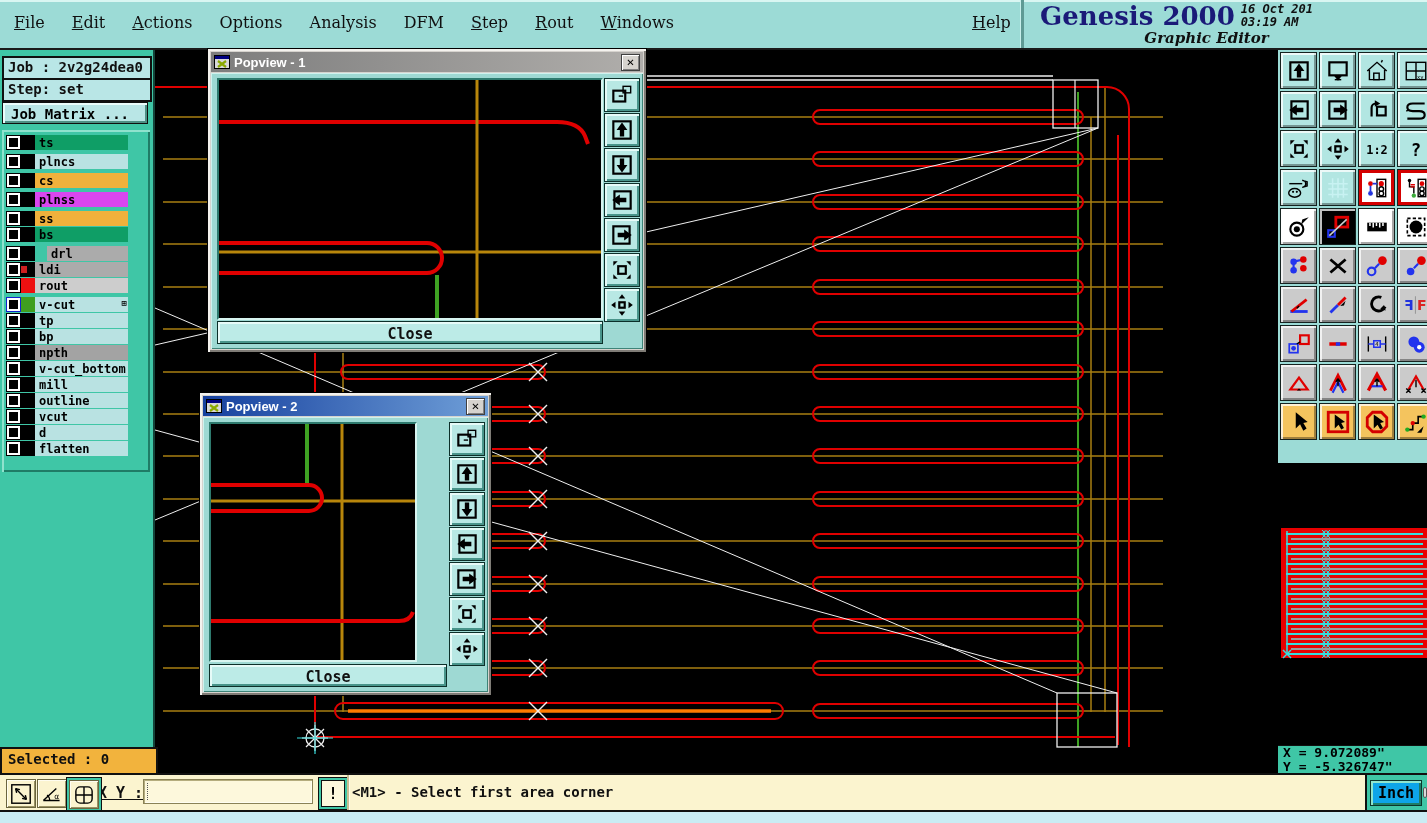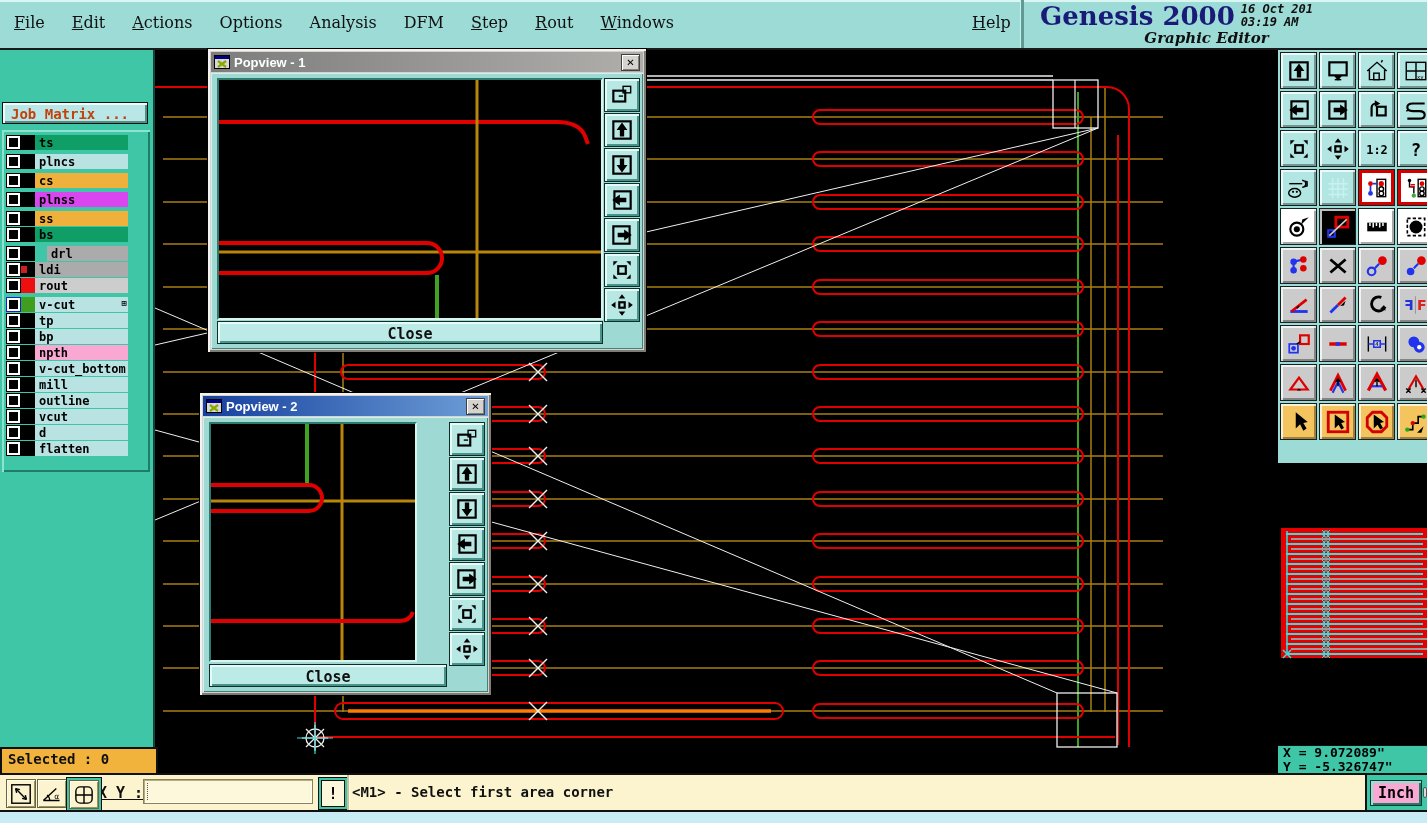--- a/index.html
+++ b/index.html
@@ -28,21 +28,21 @@
   #product-name{font-family:"DejaVu Serif",serif;font-weight:bold;font-size:26px;color:#1a1a78;line-height:26px;}
   #datetime{margin-left:6px;display:flex;flex-direction:column;font-size:12px;font-style:italic;font-weight:bold;color:#101010;line-height:13px;}
   #edition{font-family:"DejaVu Serif",serif;font-style:italic;font-weight:bold;font-size:15px;color:#101010;align-self:center;margin-left:60px;}
   
   #sidebar{left:0;top:50px;width:155px;height:723px;background:#3fc6a6;border-right:2px solid #14443a;box-sizing:border-box;}
   #job-box{position:absolute;left:2px;top:6px;width:146px;border:2px solid #101010;background:#b9e6e6;}
   .job-row{height:19px;font-weight:bold;font-size:14px;color:#101010;padding:1px 0 0 4px;}
   #job-row-1{border-bottom:2px solid #101010;}
   #job-matrix{position:absolute;left:2px;top:52px;width:146px;height:22px;background:#b9e6e6;
       border:1px solid #101010;box-shadow:inset 2px 2px 0 #eafdfb,inset -2px -2px 0 #4e8f85;
-      font-weight:bold;font-size:14px;color:#c2410c;text-align:left;padding:3px 0 0 8px;box-sizing:border-box;}
+      font-weight:bold;font-size:14px;color:#000000;text-align:left;padding:3px 0 0 8px;box-sizing:border-box;}
   #layer-panel{position:absolute;left:2px;top:80px;width:148px;height:342px;
       box-shadow:inset 2px 2px 0 #8fe2cd,inset -2px -2px 0 #1f7c66;padding:5px 0 0 4px;box-sizing:border-box;}
   .layer-row{display:flex;height:15px;margin-bottom:1px;width:122px;}
   .layer-row.gap{margin-top:4px;}
   .cb{width:15px;height:15px;background:#000;display:flex;align-items:center;justify-content:center;flex:none;}
   .cb.active{background:#1122cc;}
   .cb .cbi{width:9px;height:9px;border:2px solid #fff;background:#000;}
   .chip{width:14px;height:15px;background:#000;flex:none;position:relative;}
   .chip .chip-small{position:absolute;left:0;top:4px;width:6px;height:7px;}
   .lname{flex:1;font-weight:bold;font-size:12px;color:#000;padding:1px 0 0 4px;white-space:nowrap;overflow:hidden;display:flex;}
@@ -109,21 +109,21 @@
       border:1px solid #8a8256;box-shadow:inset 1px 1px 0 #b5ad7e,inset -1px -1px 0 #fffef2;
       display:flex;align-items:center;padding-left:3px;box-sizing:border-box;font-size:13px;}
   .caret{width:1px;height:17px;border-left:1px dotted #555;}
   #alert-wrap{left:318px;top:2px;}
   #alert-btn{width:22px;height:25px;background:#fdf8dc;border:1px solid #101010;
       font-weight:bold;font-size:15px;display:flex;align-items:center;justify-content:center;}
   #status-msg{position:absolute;left:352px;top:9px;font-weight:bold;font-size:14px;color:#101010;white-space:nowrap;}
   #status-divider{position:absolute;left:347px;top:0;width:2px;height:35px;background:#c9c093;border-right:1px solid #fffdf0;}
   #inch-zone{position:absolute;right:0;top:0;height:100%;width:62px;background:#3fc6a6;border-left:2px solid #101010;
       display:flex;align-items:center;box-sizing:border-box;}
-  #inch-btn{margin-left:3px;background:#f9a8d4;border:1px solid #0c352b;
+  #inch-btn{margin-left:3px;background:#0ea5e9;border:1px solid #0c352b;
       box-shadow:inset 2px 2px 0 #8fe5cf,inset -2px -2px 0 #1f7c66;
       font-weight:bold;font-size:15px;color:#000;padding:3px 7px;}
   #inch-handle{width:14px;height:9px;background:#d9d9d9;border:1px solid #555;border-radius:2px;margin-left:1px;}
   
   #bottomstrip{left:0;top:810px;width:1427px;height:13px;background:#c9ecf4;border-top:2px solid #101010;box-sizing:border-box;}
 </style>
 </head>
 <body>
 
 <div class="abs" id="menubar">
@@ -148,20 +148,24 @@
           <span>16 Oct 201</span>
           <span>03:19 AM</span>
         </span>
       </div>
       <span id="edition">Graphic Editor</span>
     </div>
   </div>
 </div>
 
 <div class="abs" id="sidebar">
+  <div id="job-box">
+    <div class="job-row" id="job-row-1">Job : 2v2g24dea0</div>
+    <div class="job-row">Step: set</div>
+  </div>
   <div id="job-matrix">Job Matrix ...</div>
   <div id="layer-panel">
       <div class="layer-row">
         <div class="cb">
           <div class="cbi"></div>
         </div>
         <div class="chip"></div>
         <div class="lname" style="background: rgb(15, 158, 102);">
           <span>ts</span>
         </div>
@@ -266,21 +270,21 @@
         <div class="chip"></div>
         <div class="lname" style="background: rgb(185, 226, 226);">
           <span>bp</span>
         </div>
       </div>
       <div class="layer-row">
         <div class="cb">
           <div class="cbi"></div>
         </div>
         <div class="chip"></div>
-        <div class="lname" style="background: #f9a8d4;">
+        <div class="lname" style="background: #a3a3a3;">
           <span>npth</span>
         </div>
       </div>
       <div class="layer-row">
         <div class="cb">
           <div class="cbi"></div>
         </div>
         <div class="chip"></div>
         <div class="lname" style="background: rgb(185, 226, 226);">
           <span>v-cut_bottom</span>

